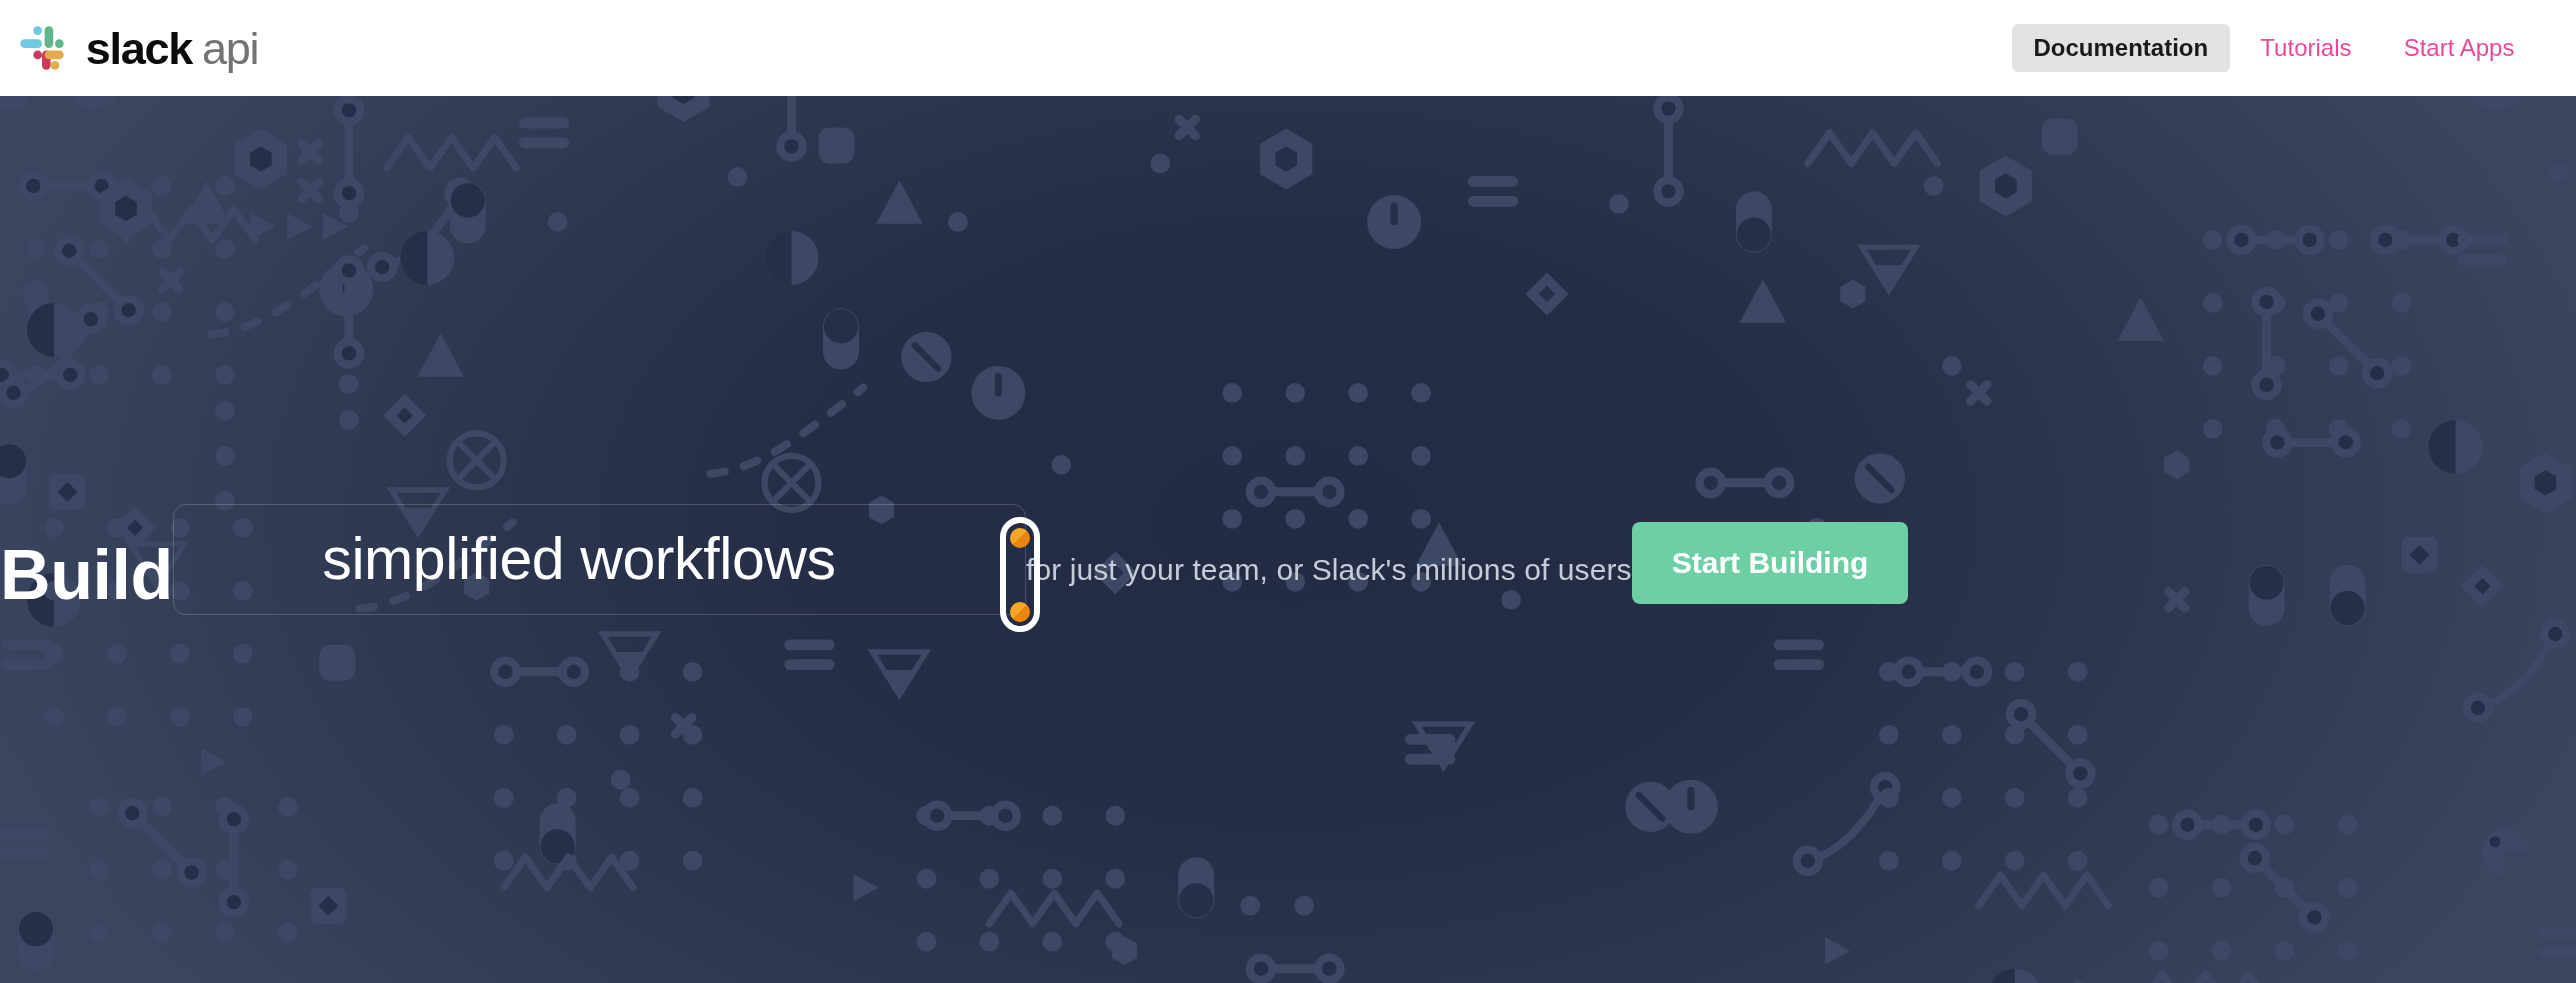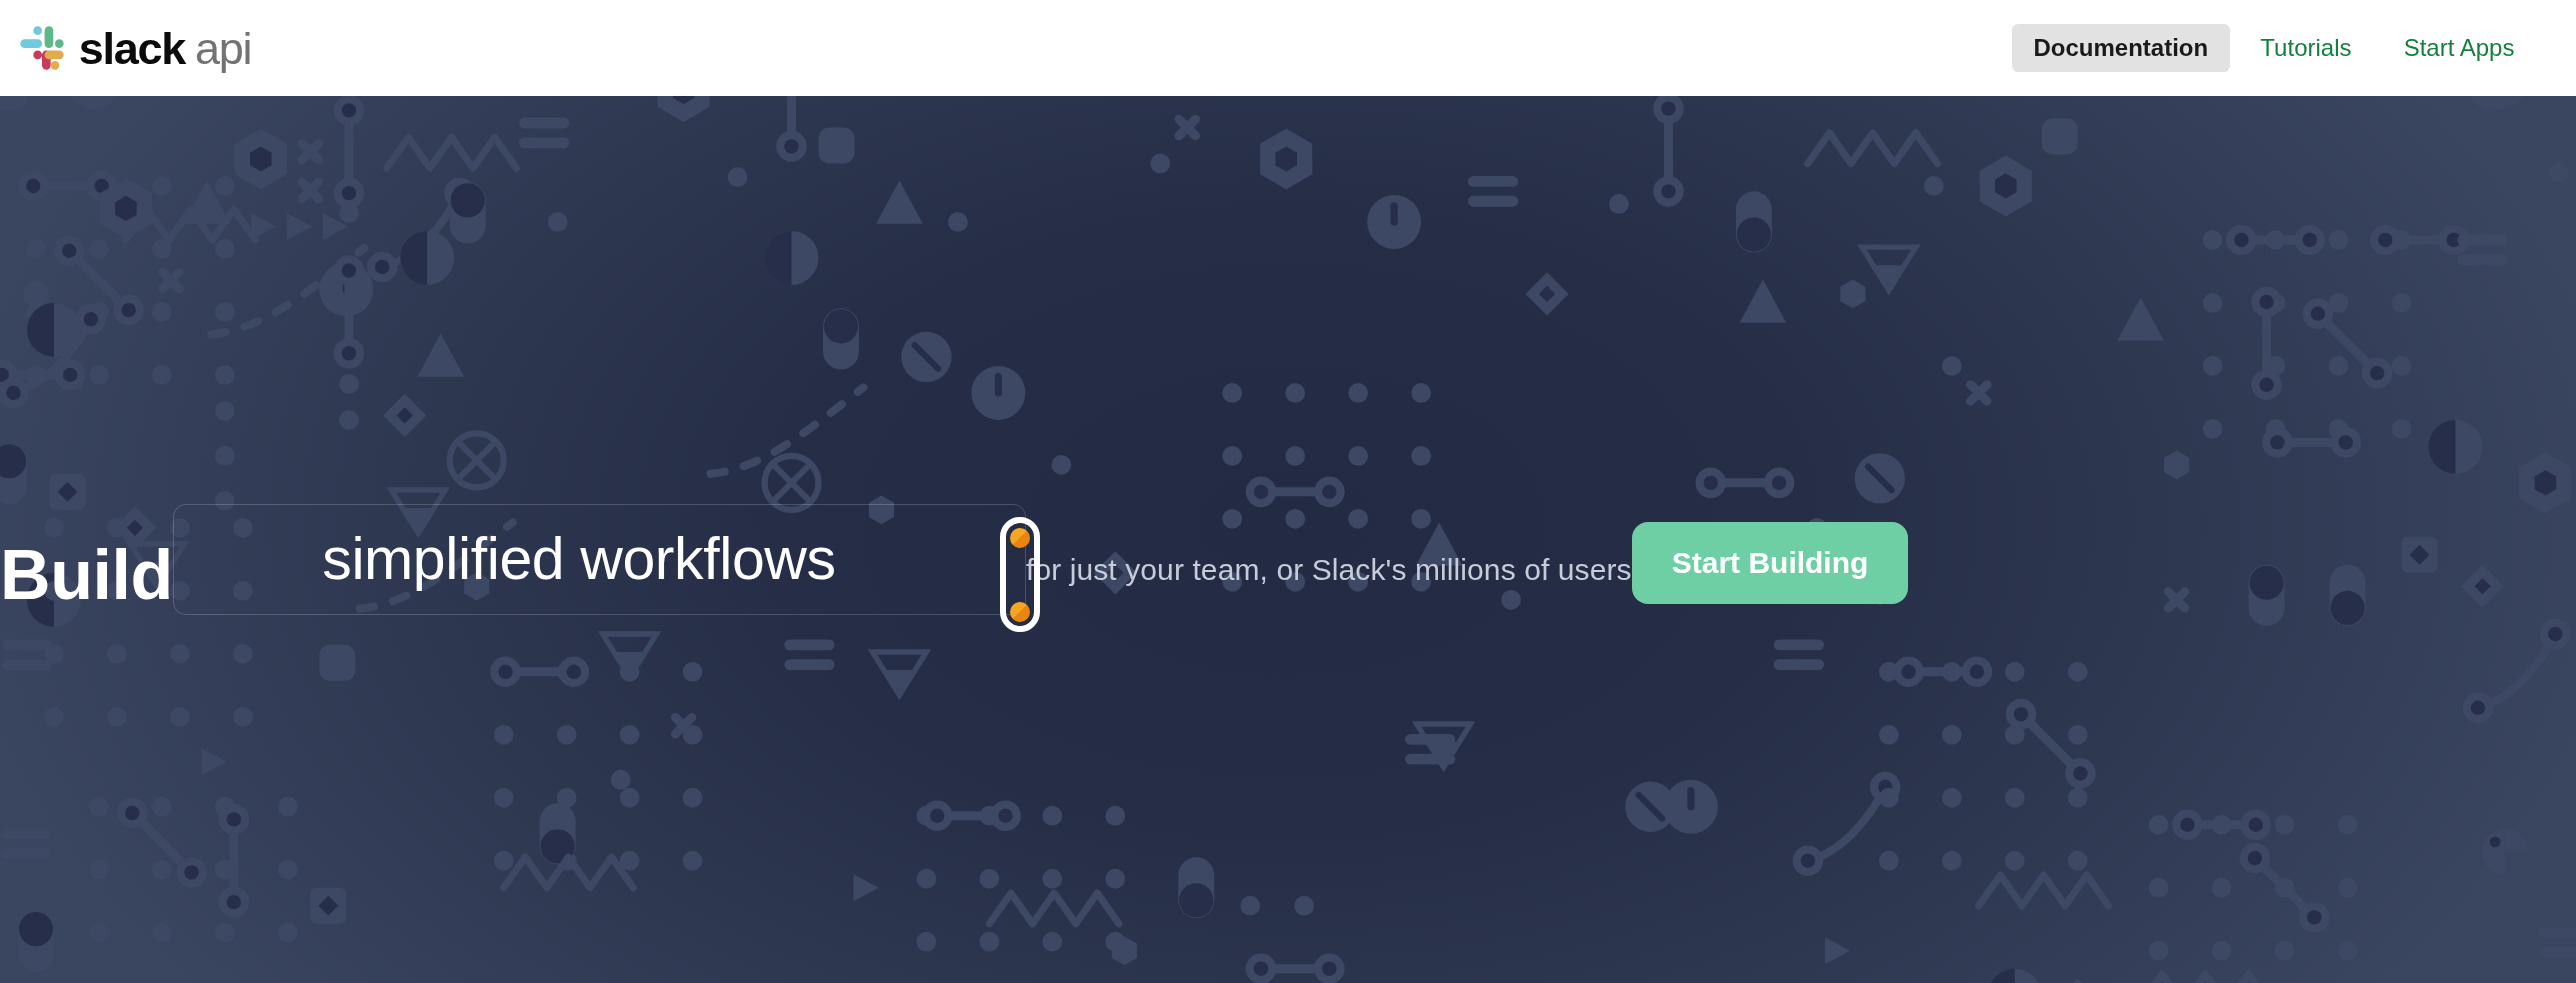--- a/index.html
+++ b/index.html
@@ -34,38 +34,39 @@
 
   .slack-mark { width: 52px; height: 52px; display: block; }
 
   .brand-wordmark {
     display: flex;
     align-items: baseline;
     gap: 10px;
     font-size: 45px;
     letter-spacing: -1.3px;
     line-height: 1;
+    margin-left: 7px;
   }
   .brand-slack { font-weight: 700; color: #0b0b0b; }
   .brand-api   { font-weight: 300; color: #737373; }
 
   .main-nav {
     margin-left: auto;
     margin-right: 40px;
     display: flex;
     align-items: center;
     gap: 9px;
     padding-left: 34px;
   }
 
   .nav-item {
     font-size: 24px;
     padding: 11.7px 21.6px;
     border-radius: 6.3px;
-    color: #15803d;
+    color: #ec4899;
     white-space: nowrap;
     cursor: pointer;
     line-height: 1;
   }
   .nav-item.active {
     background: #e2e2e2;
     color: #1a1a1a;
     font-weight: 700;
   }
 
@@ -163,21 +164,21 @@
   }
 
   .cta-button {
     margin-top: 45px;
     background: #6ecfa4;
     color: #ffffff;
     font-size: 30px;
     font-weight: 600;
     padding: 26px 40px;
     border: none;
-    border-radius: 16px;
+    border-radius: 8px;
     cursor: pointer;
     line-height: 1;
     font-family: "Liberation Sans", sans-serif;
   }
 </style>
 </head>
 <body>
 
 <header class="site-header">
 

